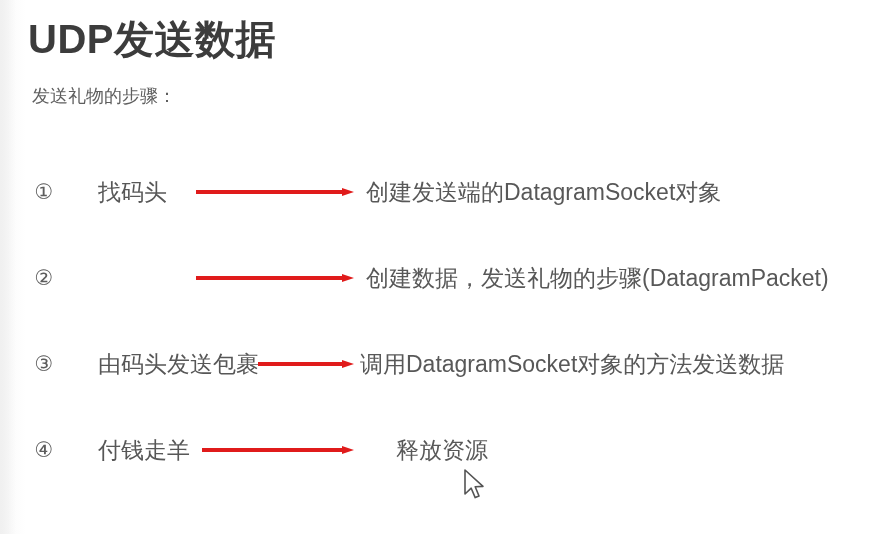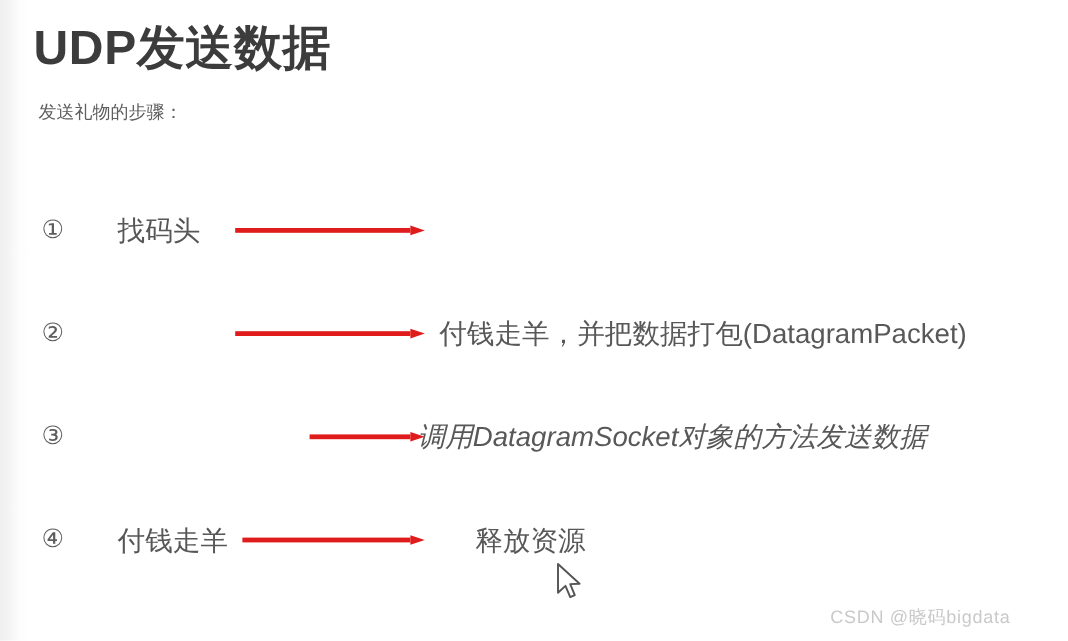--- a/index.html
+++ b/index.html
@@ -43,21 +43,21 @@
     font-weight: bold;
     color: #3c3c3c;
     letter-spacing: 0.5px;
     white-space: nowrap;
   }
 
   .subtitle {
     position: absolute;
     left: 32px;
     top: 84px;
-    font-size: 15px;
+    font-size: 18px;
     color: #5e5e5e;
     white-space: nowrap;
   }
 
   .step-row {
     position: absolute;
     left: 0;
     width: 890px;
     height: 40px;
   }
@@ -125,21 +125,21 @@
   #row-2 { top: 261px; }
   #row-2 .arrow { left: 196px; width: 158px; }
   #row-2 .arrow .shaft { width: 146px; }
   #row-2 .arrow .head { left: 146px; }
   #row-2 .step-right-label { left: 366px; }
 
   #row-3 { top: 347px; }
   #row-3 .arrow { left: 258px; width: 96px; }
   #row-3 .arrow .shaft { width: 84px; }
   #row-3 .arrow .head { left: 84px; }
-  #row-3 .step-right-label { left: 348px; font-style: italic; }
+  #row-3 .step-right-label { left: 360px; }
 
   #row-4 { top: 433px; }
   #row-4 .arrow { left: 202px; width: 152px; }
   #row-4 .arrow .shaft { width: 140px; }
   #row-4 .arrow .head { left: 140px; }
   #row-4 .step-right-label { left: 364px; margin-left: 32px; }
 
   #cursor {
     position: absolute;
     left: 462px;
@@ -169,33 +169,35 @@
 
   <div class="subtitle">发送礼物的步骤：</div>
 
   <div class="step-row" id="row-1">
     <div class="step-num">①</div>
     <div class="step-left-label">找码头</div>
     <div class="arrow">
       <div class="shaft"></div>
       <div class="head"></div>
     </div>
+    <div class="step-right-label">创建发送端的DatagramSocket对象</div>
   </div>
 
   <div class="step-row" id="row-2">
     <div class="step-num">②</div>
     <div class="arrow">
       <div class="shaft"></div>
       <div class="head"></div>
     </div>
-    <div class="step-right-label">付钱走羊，并把数据打包(DatagramPacket)</div>
+    <div class="step-right-label">创建数据，发送礼物的步骤(DatagramPacket)</div>
   </div>
 
   <div class="step-row" id="row-3">
     <div class="step-num">③</div>
+    <div class="step-left-label">由码头发送包裹</div>
     <div class="arrow">
       <div class="shaft"></div>
       <div class="head"></div>
     </div>
     <div class="step-right-label">调用DatagramSocket对象的方法发送数据</div>
   </div>
 
   <div class="step-row" id="row-4">
     <div class="step-num">④</div>
     <div class="step-left-label">付钱走羊</div>
@@ -205,15 +207,14 @@
     </div>
     <div class="step-right-label">释放资源</div>
   </div>
 
   <div id="cursor">
     <svg width="26" height="34" viewBox="0 0 26 34" xmlns="http://www.w3.org/2000/svg">
       <path d="M3 2 L3 26 L9.2 20.2 L13.2 29.6 L17 28 L13.2 18.8 L21 18.4 Z" fill="#ffffff" stroke="#545454" stroke-width="1.6" stroke-linejoin="round"></path>
     </svg>
   </div>
 
-  <div class="watermark">CSDN @晓码bigdata</div>
 
 </div>
 
 </body></html>

